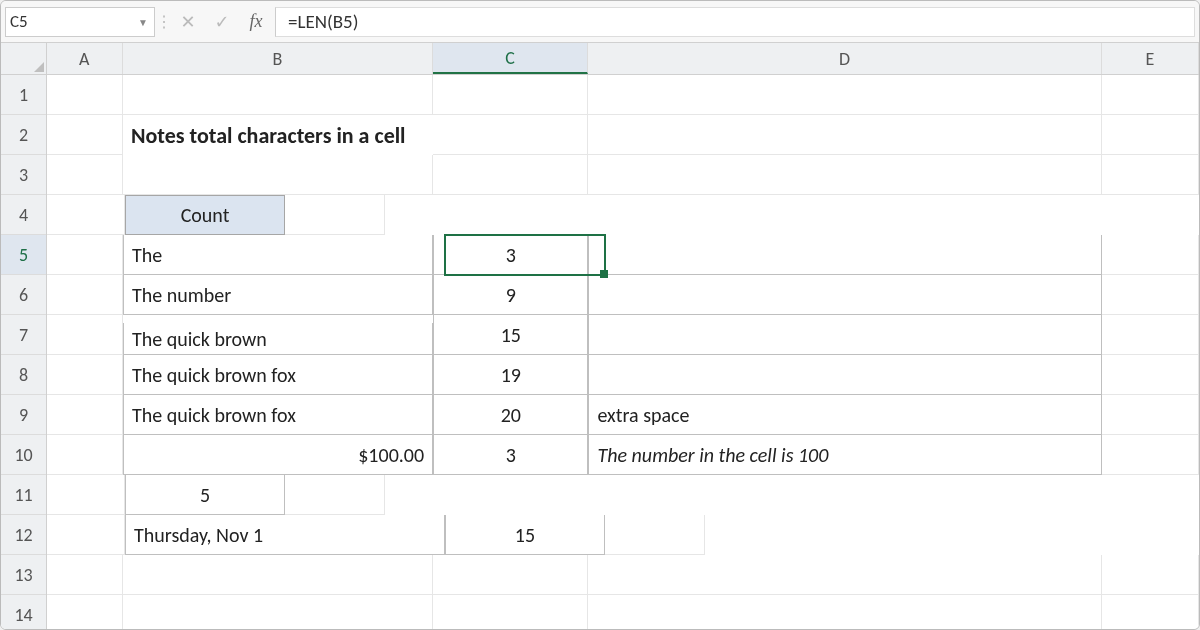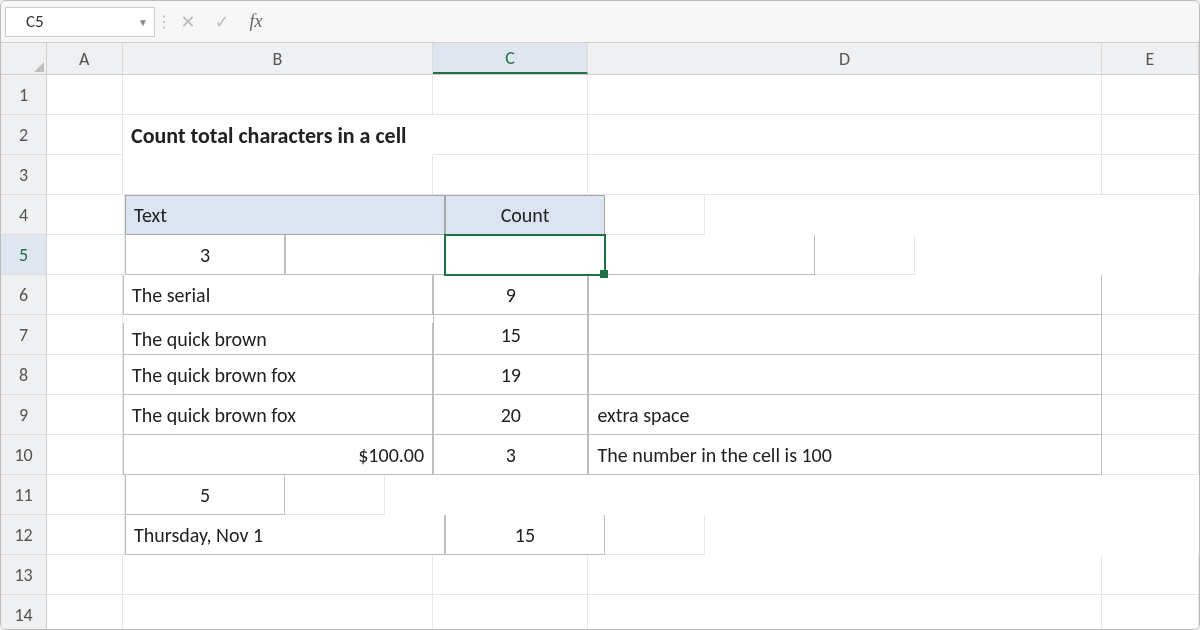--- a/index.html
+++ b/index.html
@@ -22,21 +22,21 @@
       padding: 0 4px;
       gap: 4px;
     }
     .name-box {
       width: 150px;
       height: 30px;
       background: #fff;
       border: 1px solid #ccc;
       display: flex;
       align-items: center;
-      padding: 0 20px;
+      padding: 0 4px;
       font-size: 17px;
       color: #333;
       position: relative;
     }
     .name-box .dd {
       position: absolute;
       right: 6px;
       top: 50%;
       transform: translateY(-50%);
       color: #888;
@@ -197,20 +197,23 @@
 
 <div class="formula-bar">
   <div class="name-box">
     <span>C5</span>
     <span class="dd">▼</span>
   </div>
   <div class="fb-sep">⋮</div>
   <div class="fb-icon">✕</div>
   <div class="fb-icon">✓</div>
   <div class="fb-icon fx-icon">fx</div>
+  <div class="formula-input">
+    <span>=LEN(B5)</span>
+  </div>
 </div>
 
 <div class="sheet">
   <div class="row-headers">
     <div class="corner"></div>
     <div id="row-header-slot">
         <div class="row-h">1</div>
         <div class="row-h">2</div>
         <div class="row-h">3</div>
         <div class="row-h">4</div>
@@ -237,47 +240,47 @@
     <div class="grid" id="grid">
         <div class="row">
           <div class="cell no-border" style="width: 78px;"></div>
           <div class="cell no-border" style="width: 320px;"></div>
           <div class="cell no-border" style="width: 160px;"></div>
           <div class="cell no-border" style="width: 530px;"></div>
           <div class="cell no-border" style="width: 100px;"></div>
         </div>
         <div class="row">
           <div class="cell no-border" style="width: 78px;"></div>
-          <div class="cell title-cell" style="width: 320px;">Count total characters in a cell</div>
+          <div class="cell title-cell" style="width: 320px;">Notes total characters in a cell</div>
           <div class="cell no-border" style="width: 160px;"></div>
           <div class="cell no-border" style="width: 530px;"></div>
           <div class="cell no-border" style="width: 100px;"></div>
         </div>
         <div class="row">
           <div class="cell no-border" style="width: 78px;"></div>
           <div class="cell no-border" style="width: 320px;"></div>
           <div class="cell no-border" style="width: 160px;"></div>
           <div class="cell no-border" style="width: 530px;"></div>
           <div class="cell no-border" style="width: 100px;"></div>
         </div>
         <div class="row">
           <div class="cell no-border" style="width: 78px;"></div>
-          <div class="cell hdr-cell" style="width: 320px;">Text</div>
           <div class="cell hdr-cell center" style="width: 160px;">Count</div>
           <div class="cell no-border" style="width: 100px;"></div>
         </div>
         <div class="row">
           <div class="cell no-border" style="width: 78px;"></div>
+          <div class="cell data-cell" style="width: 320px;">The</div>
           <div class="cell data-cell center" style="width: 160px;">3</div>
           <div class="cell data-cell" style="width: 530px;"></div>
           <div class="cell no-border" style="width: 100px;"></div>
         </div>
         <div class="row">
           <div class="cell no-border" style="width: 78px;"></div>
-          <div class="cell data-cell" style="width: 320px;">The serial</div>
+          <div class="cell data-cell" style="width: 320px;">The number</div>
           <div class="cell data-cell center" style="width: 160px;">9</div>
           <div class="cell data-cell" style="width: 530px;"></div>
           <div class="cell no-border" style="width: 100px;"></div>
         </div>
         <div class="row">
           <div class="cell no-border" style="width: 78px;"></div>
           <div class="cell data-cell" style="width: 320px; margin-top: 8px;">The quick brown</div>
           <div class="cell data-cell center" style="width: 160px;">15</div>
           <div class="cell data-cell" style="width: 530px;"></div>
           <div class="cell no-border" style="width: 100px;"></div>
@@ -293,21 +296,21 @@
           <div class="cell no-border" style="width: 78px;"></div>
           <div class="cell data-cell" style="width: 320px;">The quick brown  fox</div>
           <div class="cell data-cell center" style="width: 160px;">20</div>
           <div class="cell data-cell" style="width: 530px;">extra space</div>
           <div class="cell no-border" style="width: 100px;"></div>
         </div>
         <div class="row">
           <div class="cell no-border" style="width: 78px;"></div>
           <div class="cell data-cell right" style="width: 320px;">$100.00</div>
           <div class="cell data-cell center" style="width: 160px;">3</div>
-          <div class="cell data-cell" style="width: 530px;">The number in the cell is 100</div>
+          <div class="cell data-cell" style="width: 530px; font-style: italic;">The number in the cell is 100</div>
           <div class="cell no-border" style="width: 100px;"></div>
         </div>
         <div class="row">
           <div class="cell no-border" style="width: 78px;"></div>
           <div class="cell data-cell center" style="width: 160px;">5</div>
           <div class="cell no-border" style="width: 100px;"></div>
         </div>
         <div class="row">
           <div class="cell no-border" style="width: 78px;"></div>
           <div class="cell data-cell" style="width: 320px;">Thursday, Nov 1</div>

